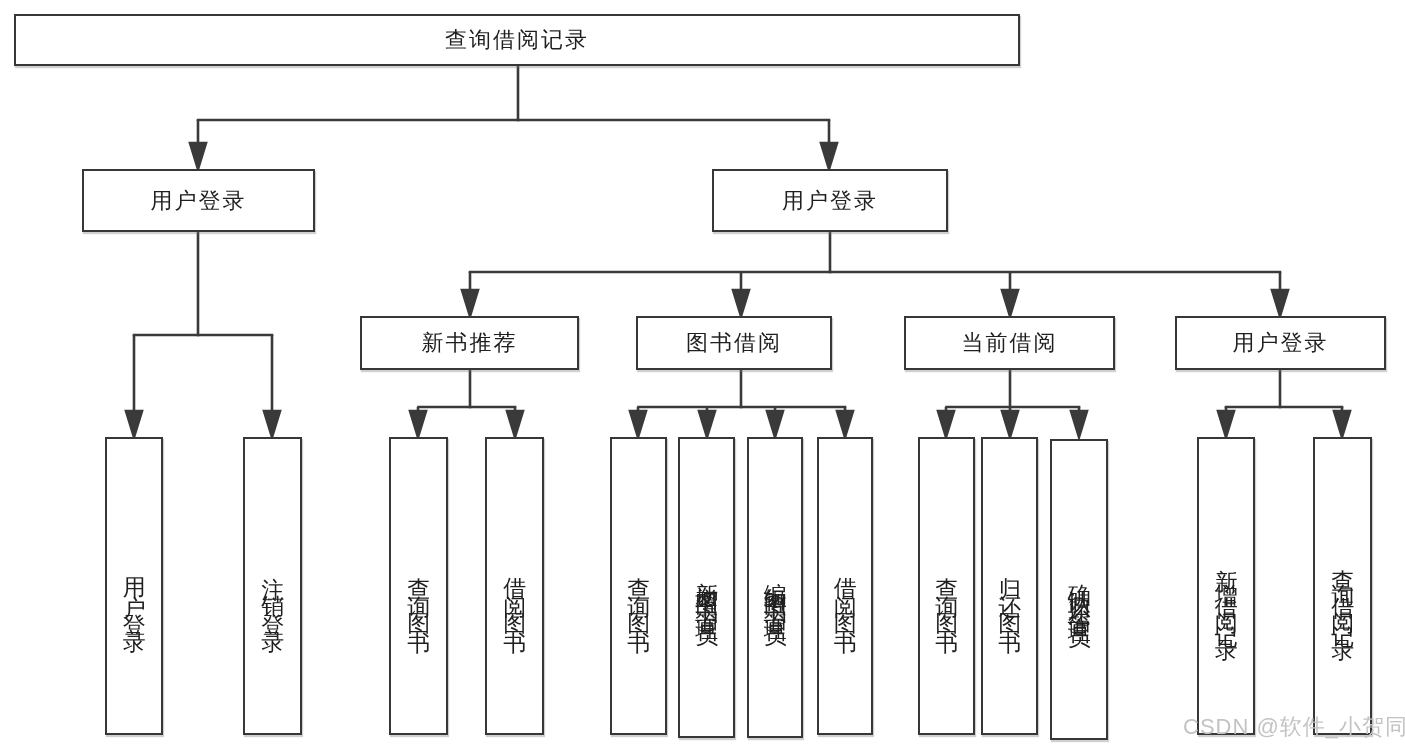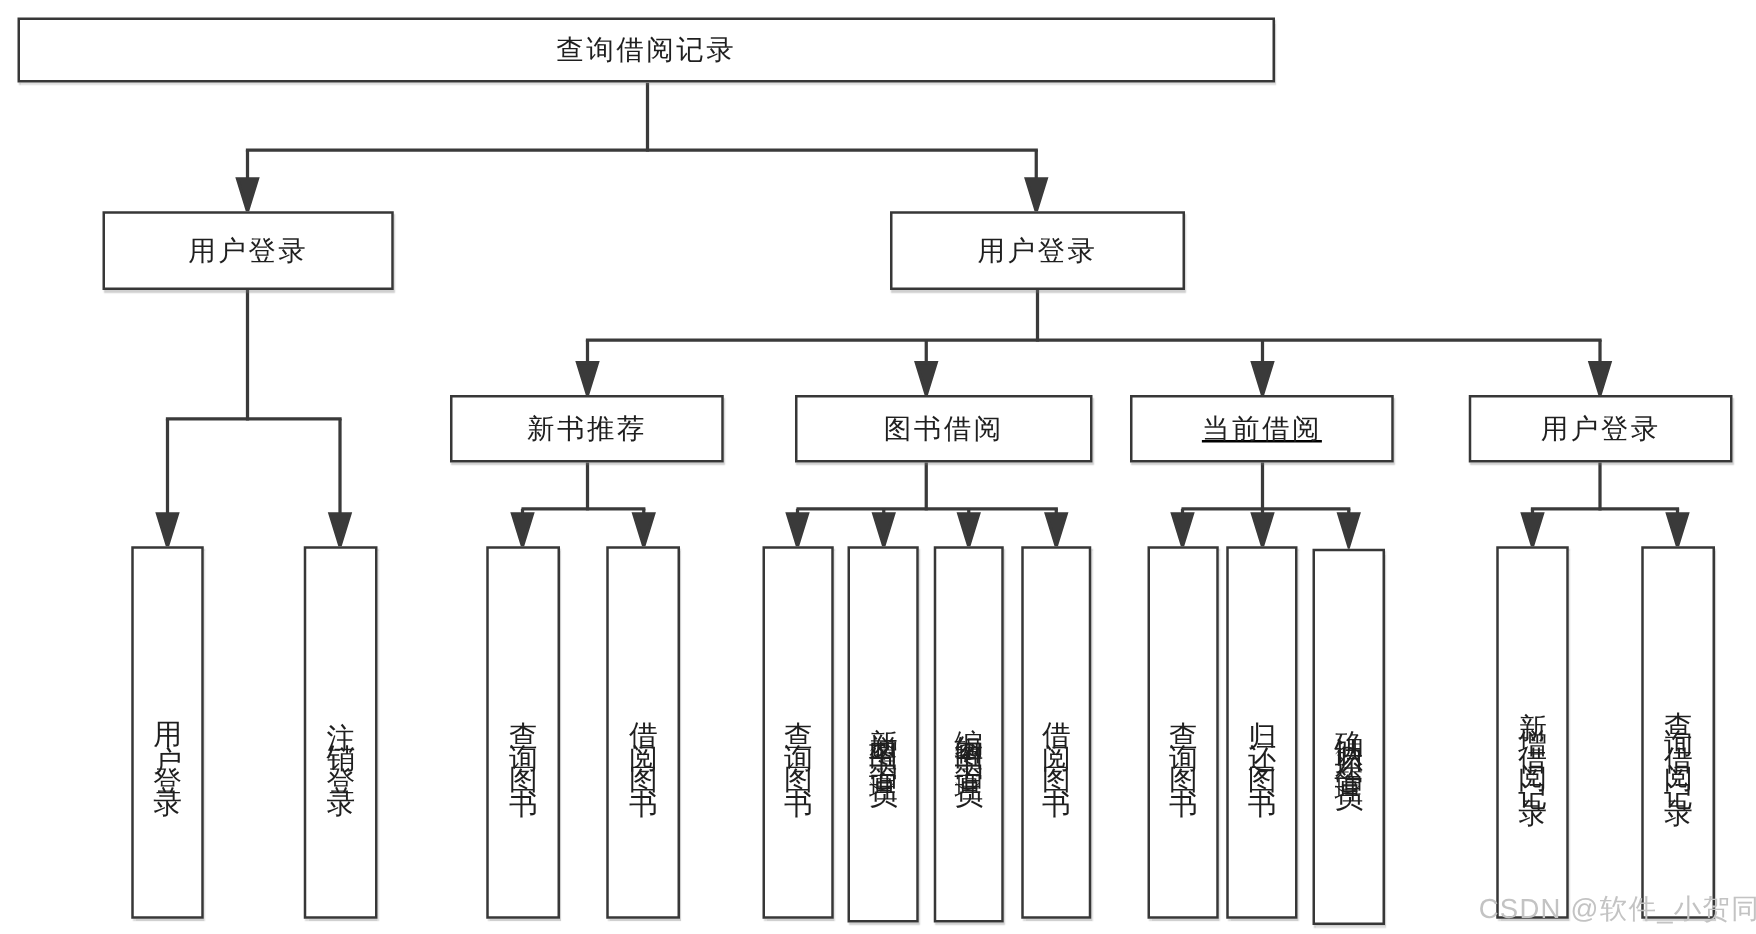--- a/index.html
+++ b/index.html
@@ -150,24 +150,24 @@
   <div class="box" style="left:82px; top:169px; width:233px; height:63px;">
     <span class="hlabel">用户登录</span>
   </div>
   <div class="box" style="left:712px; top:169px; width:236px; height:63px;">
     <span class="hlabel">用户登录</span>
   </div>
 
   <div class="box" style="left:360px; top:316px; width:219px; height:54px;">
     <span class="hlabel">新书推荐</span>
   </div>
-  <div class="box" style="left:636px; top:316px; width:238px; height:54px;">
+  <div class="box" style="left:636px; top:316px; width:196px; height:54px;">
     <span class="hlabel">图书借阅</span>
   </div>
-  <div class="box" style="left:904px; top:316px; width:211px; height:54px;text-decoration:underline;">
+  <div class="box" style="left:904px; top:316px; width:211px; height:54px;">
     <span class="hlabel">当前借阅</span>
   </div>
   <div class="box" style="left:1175px; top:316px; width:211px; height:54px;">
     <span class="hlabel">用户登录</span>
   </div>
 
   <div class="box" style="left:105px; top:437px; width:58px; height:298px;">
     <span class="vtext ls-s">用户登录</span>
   </div>
   <div class="box" style="left:243px; top:437px; width:59px; height:298px;">

